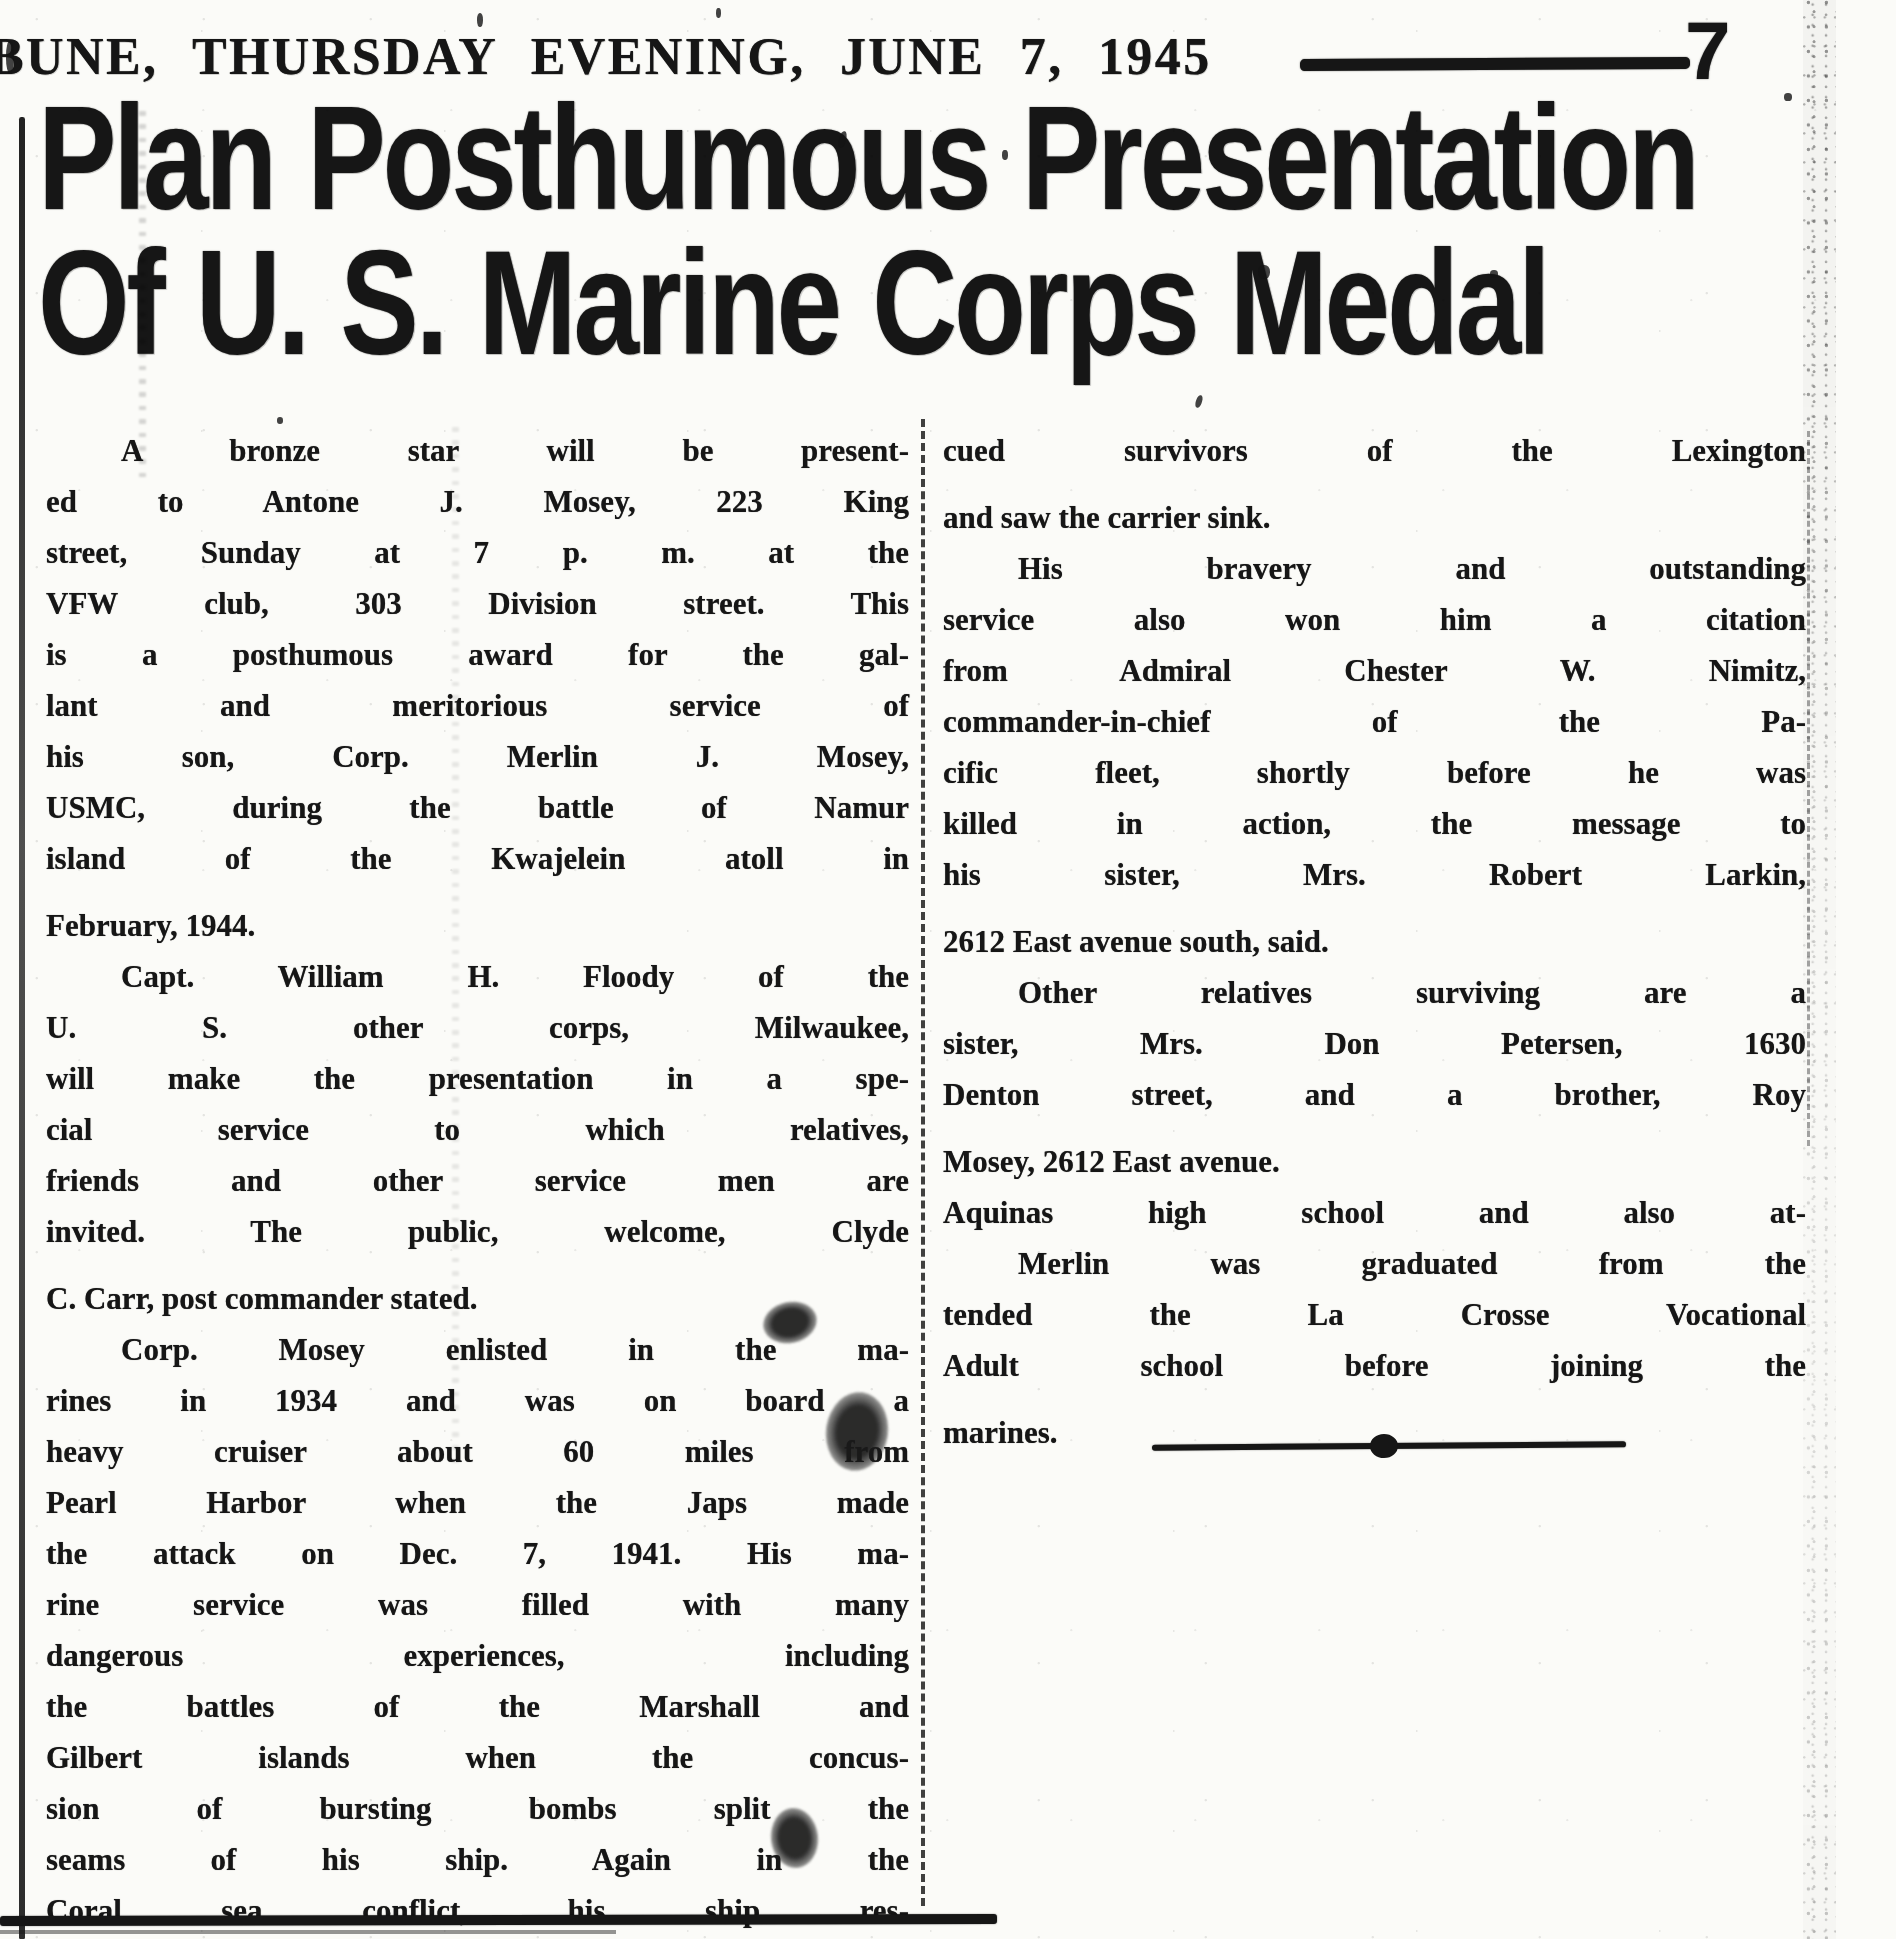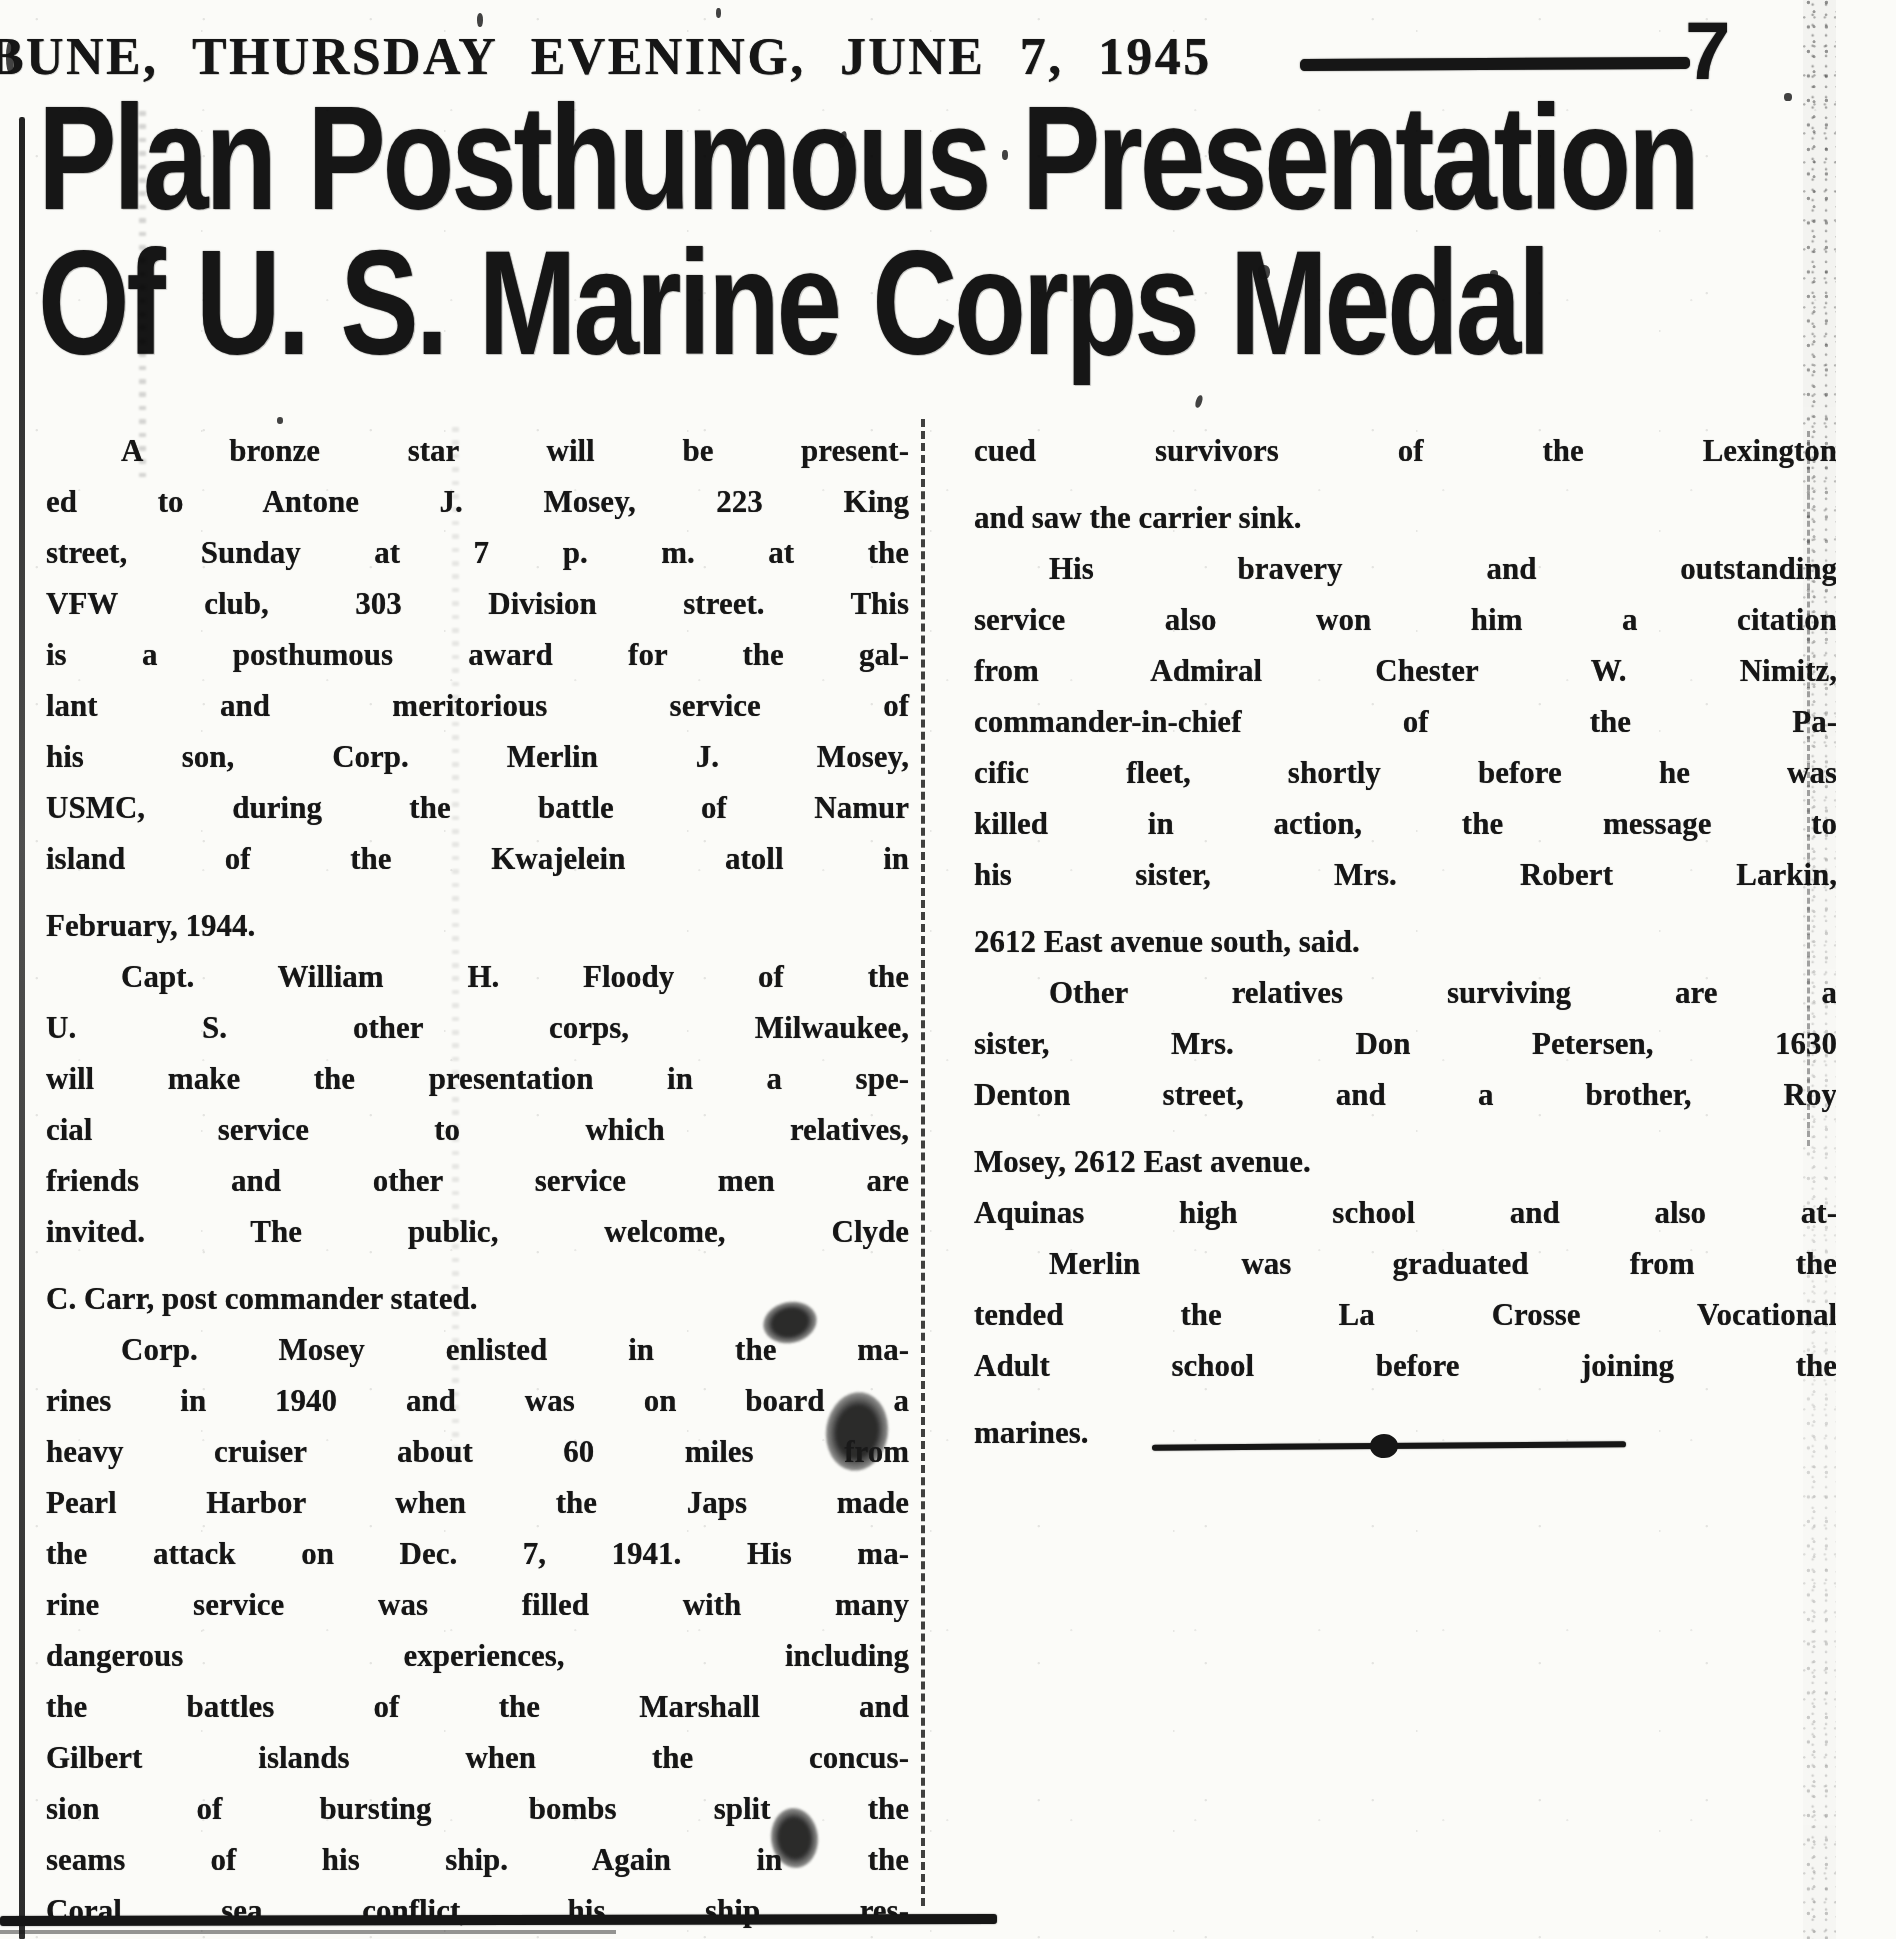--- a/index.html
+++ b/index.html
@@ -48,21 +48,21 @@
   }
   
   .col{
     position:absolute;top:425px;
     width:863px;
     font-size:31px;line-height:51px;
     font-weight:700;
     text-shadow:0 0 0.8px rgba(0,0,0,.6);
   }
   .col-left{left:46px;}
-  .col-right{left:974px;}
+  .col-right{left:943px;}
   .line{
     text-align:justify;
     -moz-text-align-last:justify;
     text-align-last:justify;
     white-space:nowrap;
     height:51px;overflow:visible;
   }
   .line.last{text-align-last:left;margin-top:16px;-moz-text-align-last:left;}
   .line.indent{text-indent:75px;}
   
@@ -181,21 +181,21 @@
       <div class="line">island of the Kwajelein atoll in</div>
       <div class="line last">February, 1944.</div>
       <div class="line indent">Capt. William H. Floody of the</div>
       <div class="line">U. S. other corps, Milwaukee,</div>
       <div class="line">will make the presentation in a spe-</div>
       <div class="line">cial service to which relatives,</div>
       <div class="line">friends and other service men are</div>
       <div class="line">invited. The public, welcome, Clyde</div>
       <div class="line last">C. Carr, post commander stated.</div>
       <div class="line indent">Corp. Mosey enlisted in the ma-</div>
-      <div class="line">rines in 1940 and was on board a</div>
+      <div class="line">rines in 1934 and was on board a</div>
       <div class="line">heavy cruiser about 60 miles from</div>
       <div class="line">Pearl Harbor when the Japs made</div>
       <div class="line">the attack on Dec. 7, 1941. His ma-</div>
       <div class="line">rine service was filled with many</div>
       <div class="line">dangerous experiences, including</div>
       <div class="line">the battles of the Marshall and</div>
       <div class="line">Gilbert islands when the concus-</div>
       <div class="line">sion of bursting bombs split the</div>
       <div class="line">seams of his ship. Again in the</div>
       <div class="line">Coral sea conflict, his ship res-</div>

